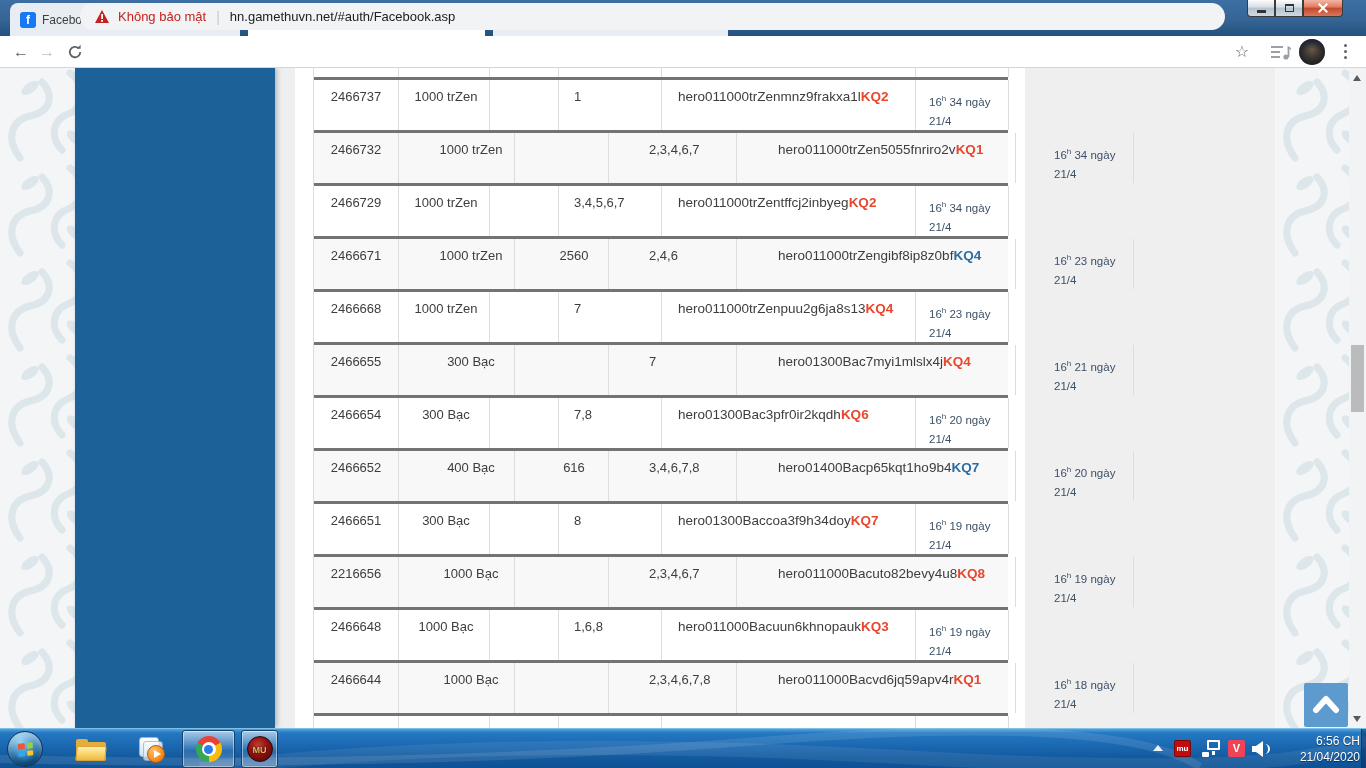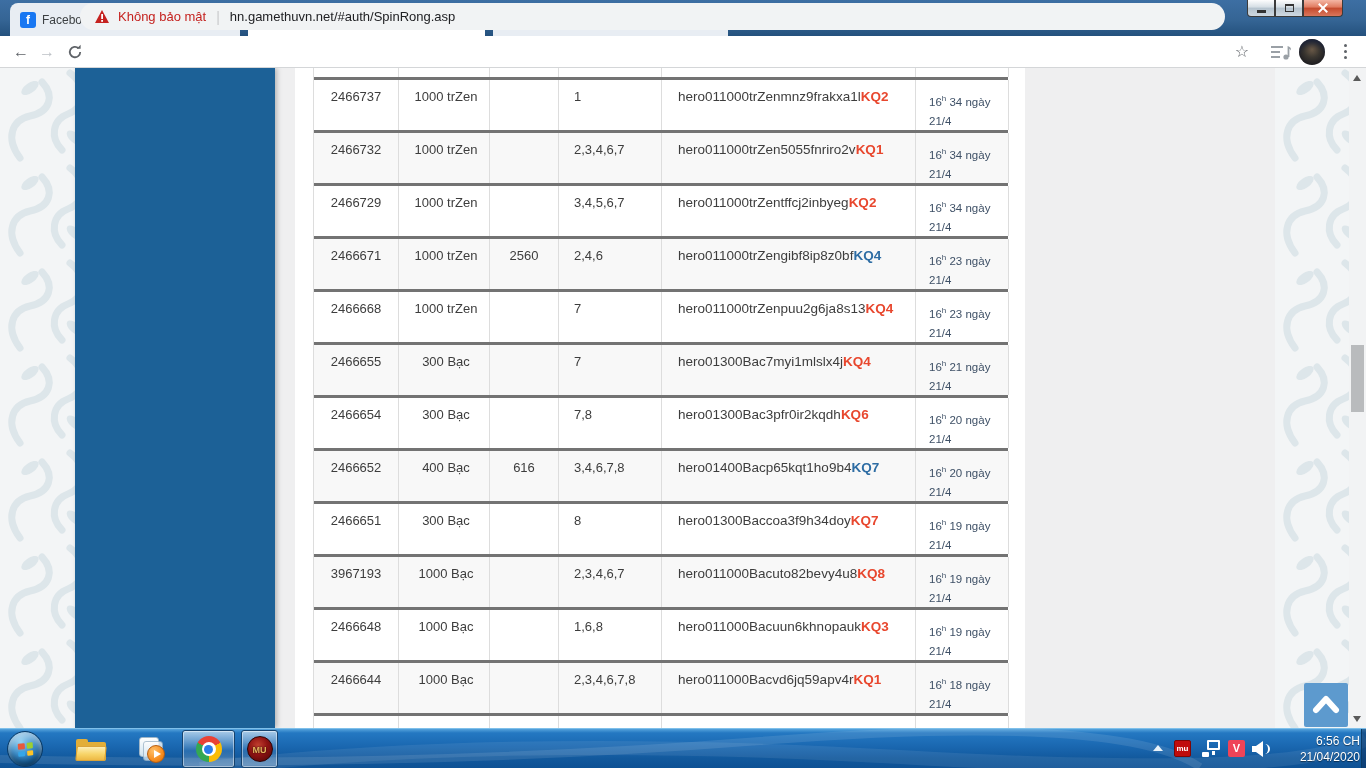--- a/index.html
+++ b/index.html
@@ -62,21 +62,21 @@
   .pattern-strip { position:absolute; top:0; height:660px; }
   .wrapper { position:absolute; left:75px; top:0; width:1200px; height:660px; background:#efeff0; }
   .bluebar { position:absolute; left:75px; top:0; width:200px; height:660px; background:#1c6197;
     box-shadow:2px 0 5px rgba(0,0,0,.25); }
   .card { position:absolute; left:295px; top:0; width:730px; height:660px; background:#fff; }
 
   
   .spintable { position:absolute; left:18px; top:0; width:695px; border-left:1px solid #ddd; font-size:13px; color:#3d3d3d; }
   .trow { display:grid; grid-template-columns:85px 91px 69px 103px 254px 93px; height:53px; border-bottom:3px solid #737373; }
   .trow.sliver { height:12px; }
-  .trow.alt { background:#f8f8f8; }
+  .trow.alt { background:#f8f8f8;gap:25px; }
   .cell { border-right:1px solid #ddd; padding-top:8px; overflow:hidden; line-height:17px; }
   .c-id { text-align:center; }
   .c-amount { text-align:center; padding-left:6px; padding-right:2px; }
   .c-win { text-align:center; }
   .c-numbers { padding-left:15px; }
   .c-code { padding-left:16px; font-size:13.5px; }
   .kq { font-weight:bold; }
   .kq.red { color:#e8472e; }
   .kq.blue { color:#2e6da4; }
   .c-time { padding-left:13px; font-size:11.5px; color:#3e5066; line-height:19px; padding-top:9px; }
@@ -196,21 +196,21 @@
     </svg>
   </div>
   <div class="omnibox">
     <svg width="16" height="15" viewBox="0 0 16 15">
       <path d="M8 1 L15 14 H1 Z" fill="#c5221f"></path>
       <rect x="7.2" y="5" width="1.8" height="5" fill="#fff"></rect>
       <rect x="7.2" y="11" width="1.8" height="1.8" fill="#fff"></rect>
     </svg>
     <span class="sec-warning">Không bảo mật</span>
     <span class="omni-sep">|</span>
-    <span class="omni-url">hn.gamethuvn.net/#auth/SpinRong.asp</span>
+    <span class="omni-url">hn.gamethuvn.net/#auth/Facebook.asp</span>
   </div>
   <div class="star">☆</div>
   <svg class="ext-icon" width="22" height="16" viewBox="0 0 22 16">
     <g stroke="#9aa0a6" stroke-width="2">
       <line x1="1" y1="3" x2="13" y2="3"></line>
         <line x1="1" y1="8" x2="10" y2="8"></line>
         <line x1="1" y1="13" x2="10" y2="13"></line>
     </g>
     <circle cx="16" cy="13" r="2.6" fill="#9aa0a6"></circle>
     <rect x="17.6" y="4" width="1.8" height="9" fill="#9aa0a6"></rect>
@@ -336,21 +336,21 @@
   </div>
             <div class="trow">
     <div class="cell c-id">2466651</div>
     <div class="cell c-amount">300 Bạc</div>
     <div class="cell c-win"></div>
     <div class="cell c-numbers">8</div>
     <div class="cell c-code"><span class="code-text">hero01300Baccoa3f9h34doy</span><span class="kq red">KQ7</span></div>
     <div class="cell c-time"><span class="t-h">16</span><sup class="t-sup">h</sup> <span class="t-rest">19 ngày</span><br><span class="t-date">21/4</span></div>
   </div>
             <div class="trow alt">
-    <div class="cell c-id">3967193</div>
+    <div class="cell c-id">2216656</div>
     <div class="cell c-amount">1000 Bạc</div>
     <div class="cell c-win"></div>
     <div class="cell c-numbers">2,3,4,6,7</div>
     <div class="cell c-code"><span class="code-text">hero011000Bacuto82bevy4u8</span><span class="kq red">KQ8</span></div>
     <div class="cell c-time"><span class="t-h">16</span><sup class="t-sup">h</sup> <span class="t-rest">19 ngày</span><br><span class="t-date">21/4</span></div>
   </div>
             <div class="trow">
     <div class="cell c-id">2466648</div>
     <div class="cell c-amount">1000 Bạc</div>
     <div class="cell c-win"></div>

